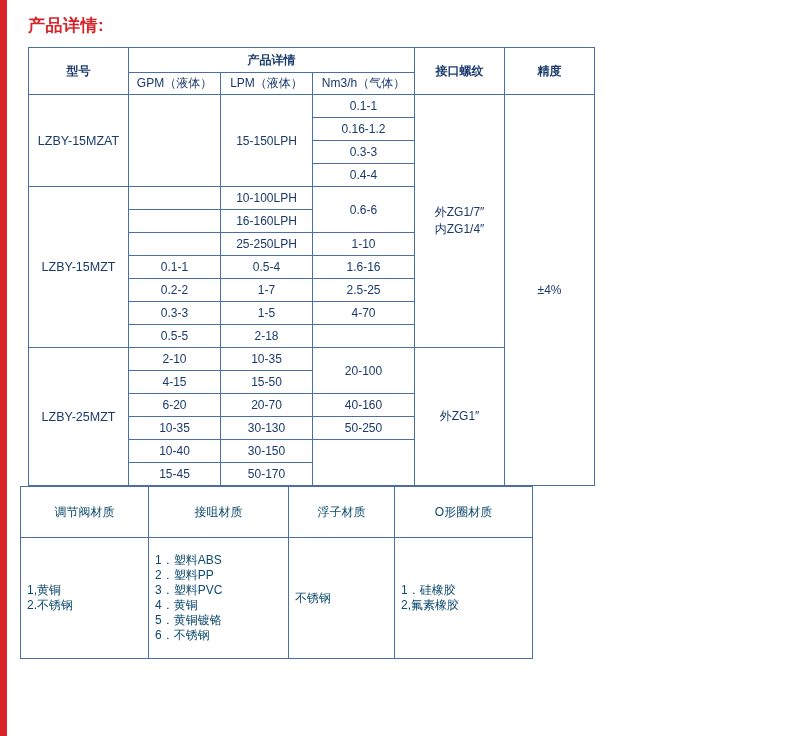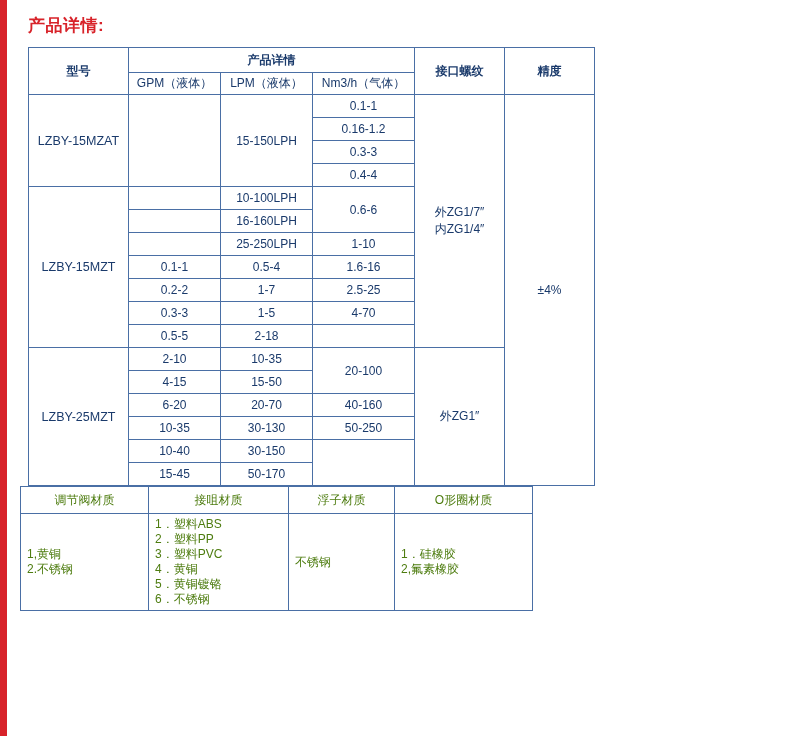--- a/index.html
+++ b/index.html
@@ -88,23 +88,23 @@
     color: #1a1a1a;
   }
   .parts-table {
     margin-left: 6px;
     width: 512px;
     table-layout: fixed;
   }
   .parts-table td, .parts-table th {
     border: 1px solid #4a6fa5;
     vertical-align: middle;
-    padding: 0 6px;
+    padding: 12px 6px;
     font-weight: normal;
-    color: #4d7c0f;
+    color: #0c4a6e;
     font-size: 12px;
   }
   .parts-table .phdr {
     text-align: center;
     height: 26px;
   }
   .parts-body td {
     height: 96px;
     vertical-align: middle;
   }

